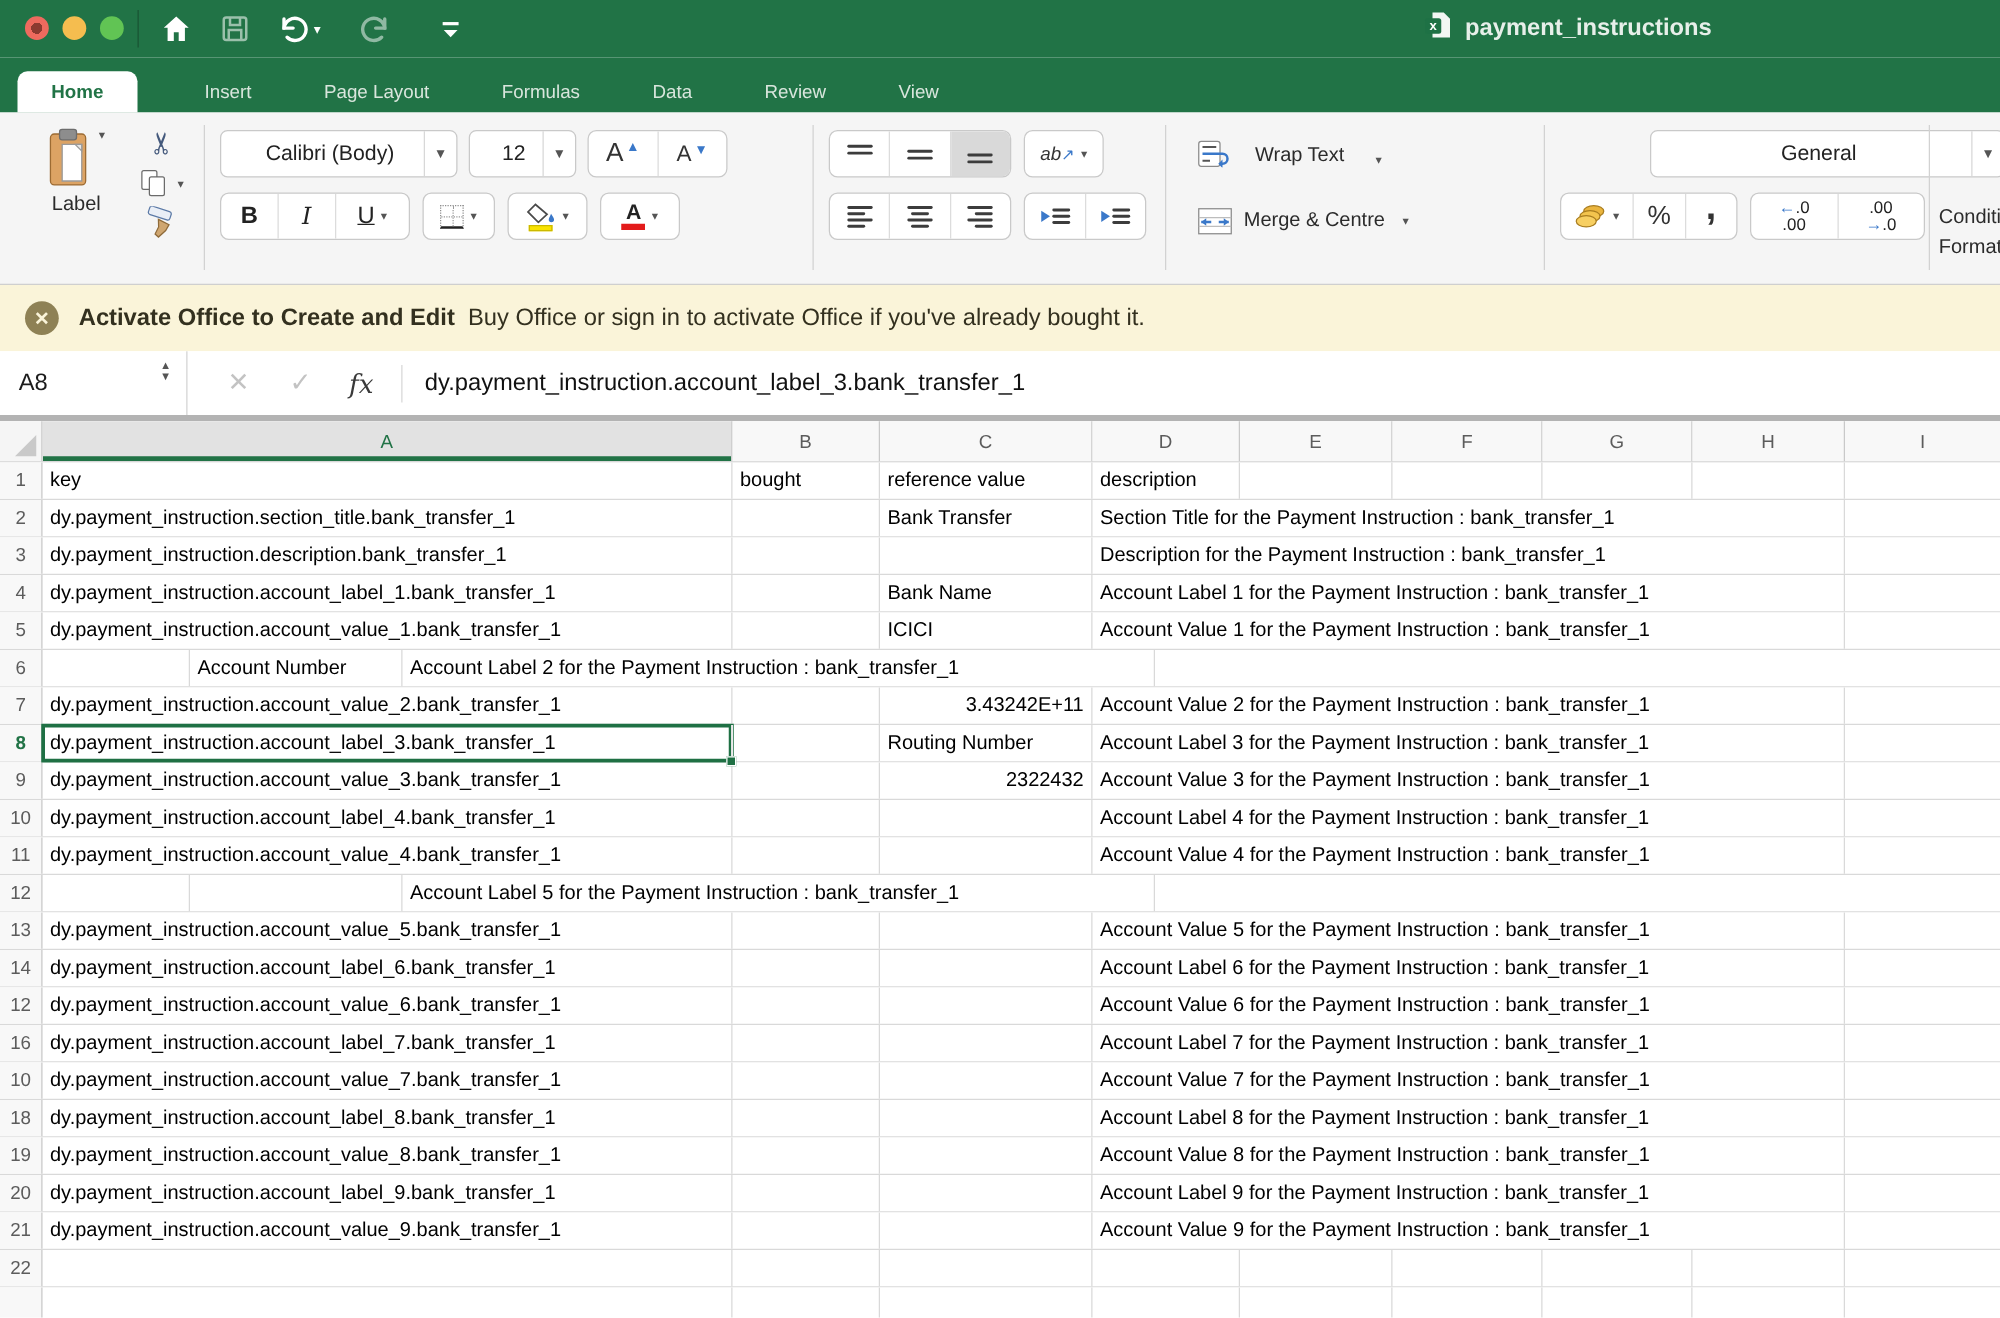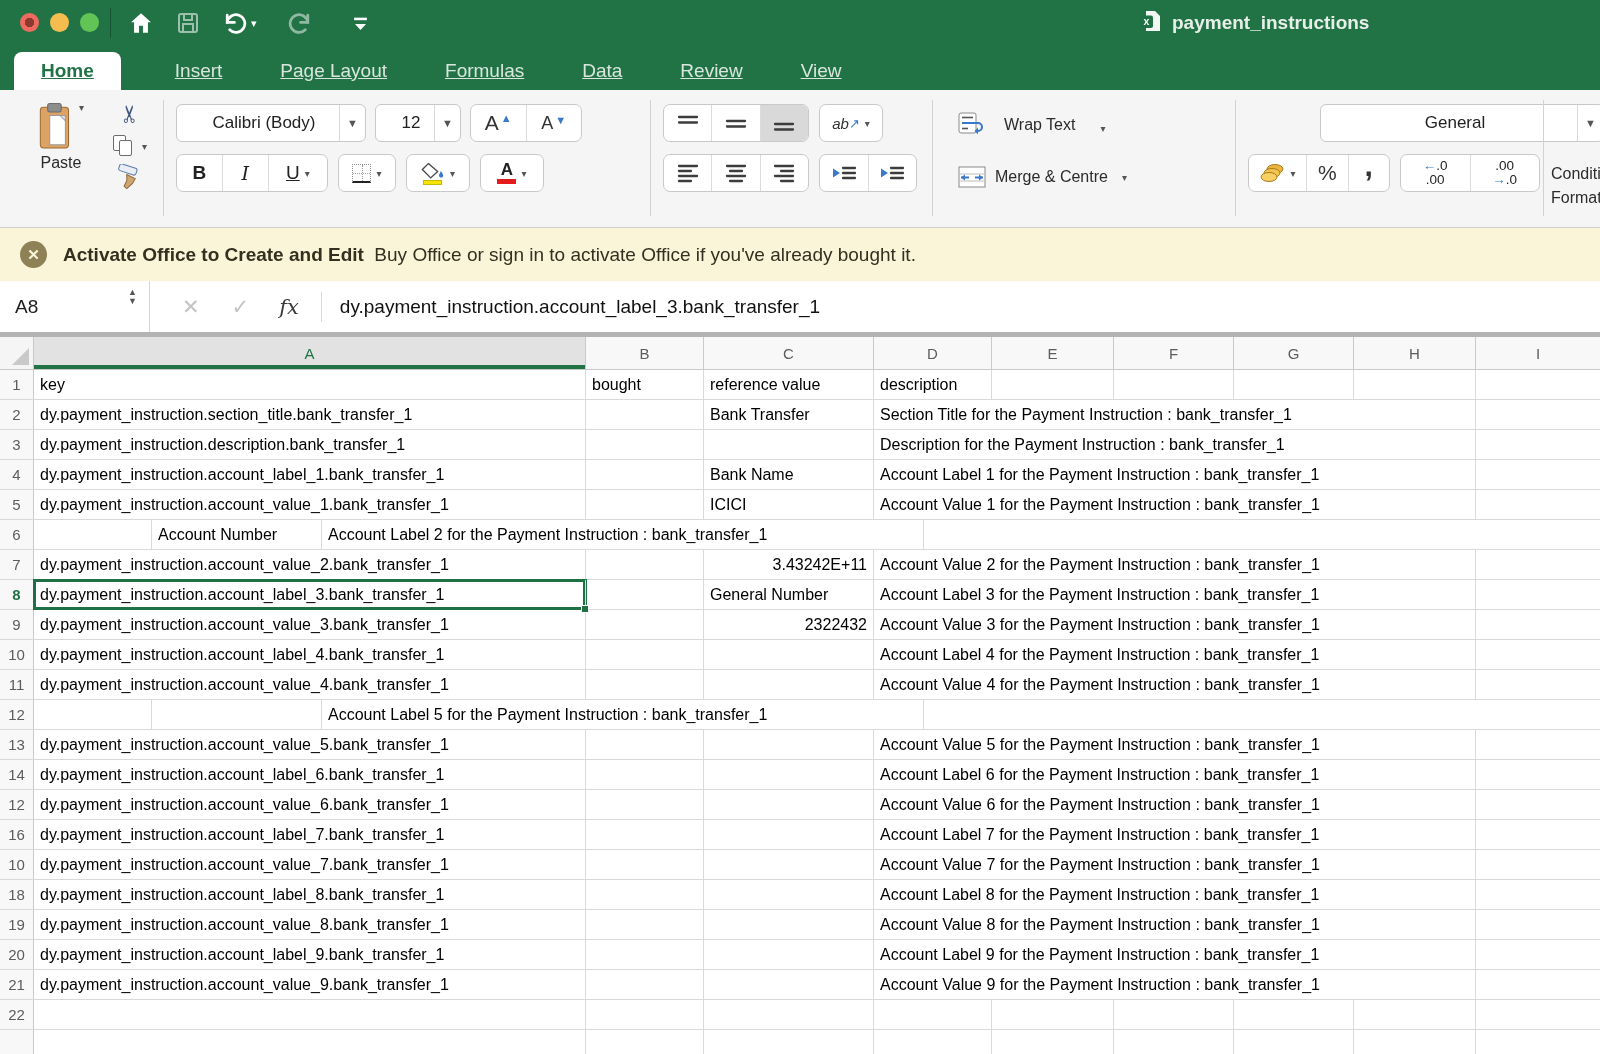--- a/index.html
+++ b/index.html
@@ -19,21 +19,21 @@
   .tl.green{left:80px;background:#61c454;}
   .tb-sep{position:absolute;left:110px;top:8px;width:1px;height:30px;background:rgba(0,0,0,.28);}
   .tb-ic{position:absolute;top:9px;height:28px;display:flex;align-items:center;cursor:default;}
   .tb-caret{color:#fff;font-size:11px;margin-left:4px;}
   #doc-title{position:absolute;top:0;height:46px;left:1138px;display:flex;align-items:center;gap:10px;
     color:#e7efe9;font-size:19px;font-weight:bold;}
 
   
   #tabrow{position:absolute;top:46px;left:0;width:1600px;height:44px;background:var(--green);
     display:flex;align-items:flex-end;padding-left:14px;gap:50px;}
-  .tab{color:#d9e6dd;font-size:19px;font-weight:500;padding:8px 4px;cursor:default;text-decoration:underline;}
+  .tab{color:#d9e6dd;font-size:15px;font-weight:500;padding:8px 4px;cursor:default;}
   .tab.active{background:#fff;color:var(--green);font-weight:700;border-radius:8px 8px 0 0;
     padding:8px 27px;}
 
   
   #ribbon{position:absolute;top:90px;left:0;width:1600px;height:138px;background:var(--ribbon-bg);
     border-bottom:1px solid #cfcfcf;}
   .rsep{position:absolute;top:10px;width:1px;height:116px;background:#d2d2d2;}
   .combo{background:#fff;border:1px solid var(--btn-border);border-radius:6px;height:38px;
     display:flex;align-items:center;font-size:17px;color:#222;}
   .combo .cv{flex:1;padding-left:12px;white-space:nowrap;overflow:hidden;text-align:center;}
@@ -168,21 +168,21 @@
   <div class="abs" style="left:18px;top:12px;width:86px;text-align:center">
     <span style="display:inline-flex;align-items:flex-start">
       <svg width="36" height="48" viewBox="0 0 34 46">
           <rect x="2" y="5" width="27" height="39" rx="3" fill="#dca364" stroke="#9c6b33"></rect>
           <rect x="9" y="1.5" width="13" height="8" rx="2" fill="#8d8d8d" stroke="#6d6d6d"></rect>
           <path d="M11 13h15v28H11z" fill="#fff" stroke="#9a9a9a"></path>
           <path d="M26 13l-5 0 5 5z" fill="#e8e8e8" stroke="#9a9a9a"></path>
         </svg>
       <span class="mini">▾</span>
     </span>
-    <div class="rlabel">Paste</div>
+    <div class="rlabel">Label</div>
   </div>
   <div class="abs" style="left:104px;top:10px;width:52px;display:flex;flex-direction:column;gap:7px;align-items:center">
     <span style="font-size:24px;color:#44597c;transform:rotate(-90deg)">✂</span>
     <span class="icbtn">
       <span style="position:relative;width:20px;height:22px">
         <span style="position:absolute;left:0;top:0;width:13px;height:16px;border:1.6px solid #6b6b6b;border-radius:2px;background:#fff"></span>
         <span style="position:absolute;left:6px;top:5px;width:13px;height:16px;border:1.6px solid #6b6b6b;border-radius:2px;background:#fff"></span>
       </span>
       <span class="mini">▾</span>
     </span>
@@ -498,21 +498,21 @@
         <div class="cell cA">dy.payment_instruction.account_value_2.bank_transfer_1</div>
         <div class="cell cB"></div>
         <div class="cell cC right">3.43242E+11</div>
         <div class="cell cDspan">Account Value 2 for the Payment Instruction : bank_transfer_1</div>
         <div class="cell cI"></div>
       </div>
       <div class="row">
         <div class="rn selrow">8</div>
         <div class="cell cA selcell">dy.payment_instruction.account_label_3.bank_transfer_1<div class="fill-handle"></div></div>
         <div class="cell cB"></div>
-        <div class="cell cC">General Number</div>
+        <div class="cell cC">Routing Number</div>
         <div class="cell cDspan">Account Label 3 for the Payment Instruction : bank_transfer_1</div>
         <div class="cell cI"></div>
       </div>
       <div class="row">
         <div class="rn">9</div>
         <div class="cell cA">dy.payment_instruction.account_value_3.bank_transfer_1</div>
         <div class="cell cB"></div>
         <div class="cell cC right">2322432</div>
         <div class="cell cDspan">Account Value 3 for the Payment Instruction : bank_transfer_1</div>
         <div class="cell cI"></div>

